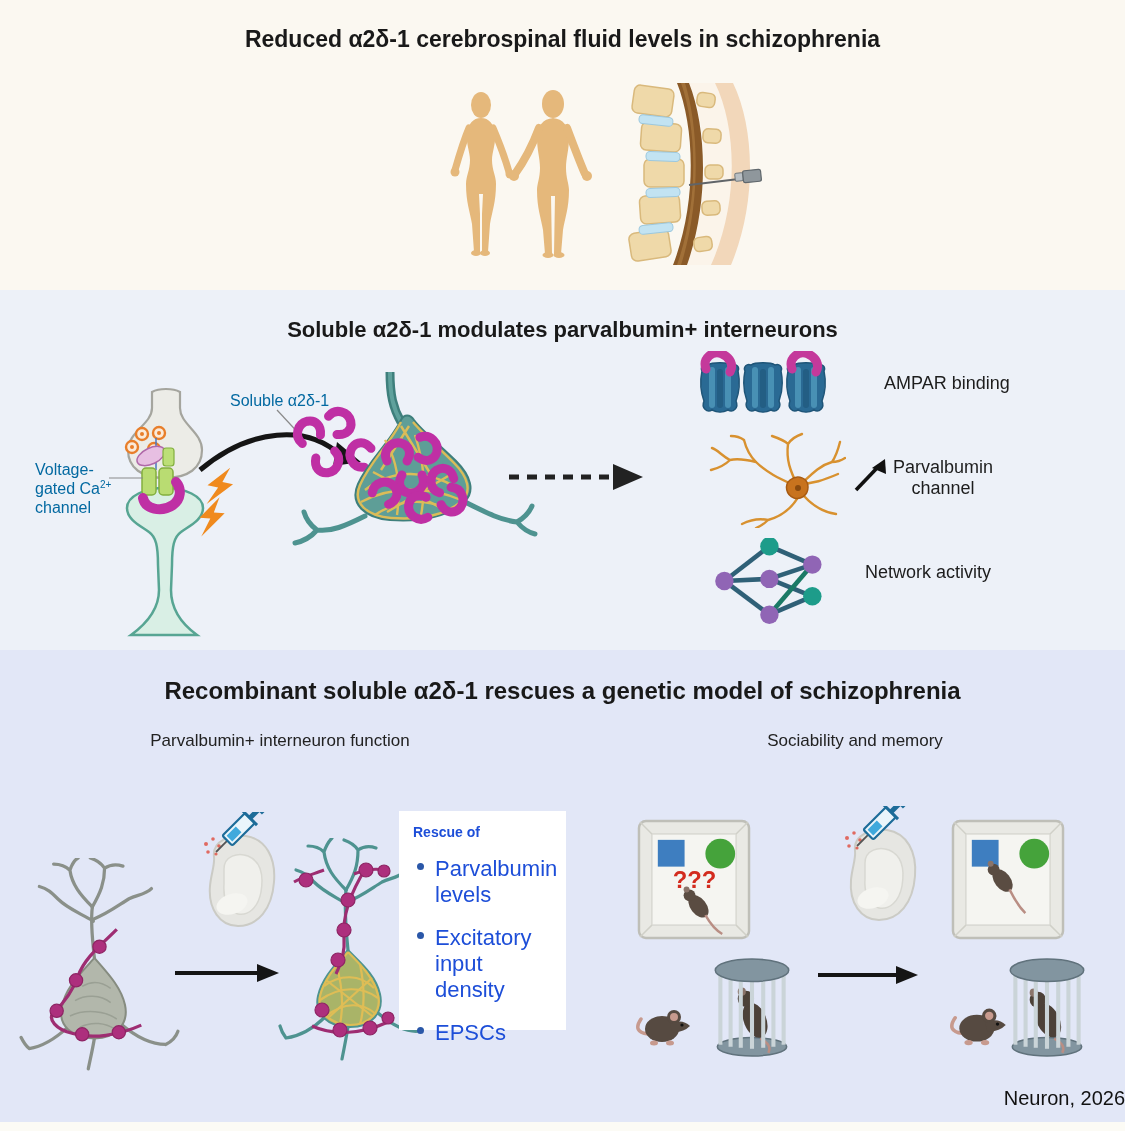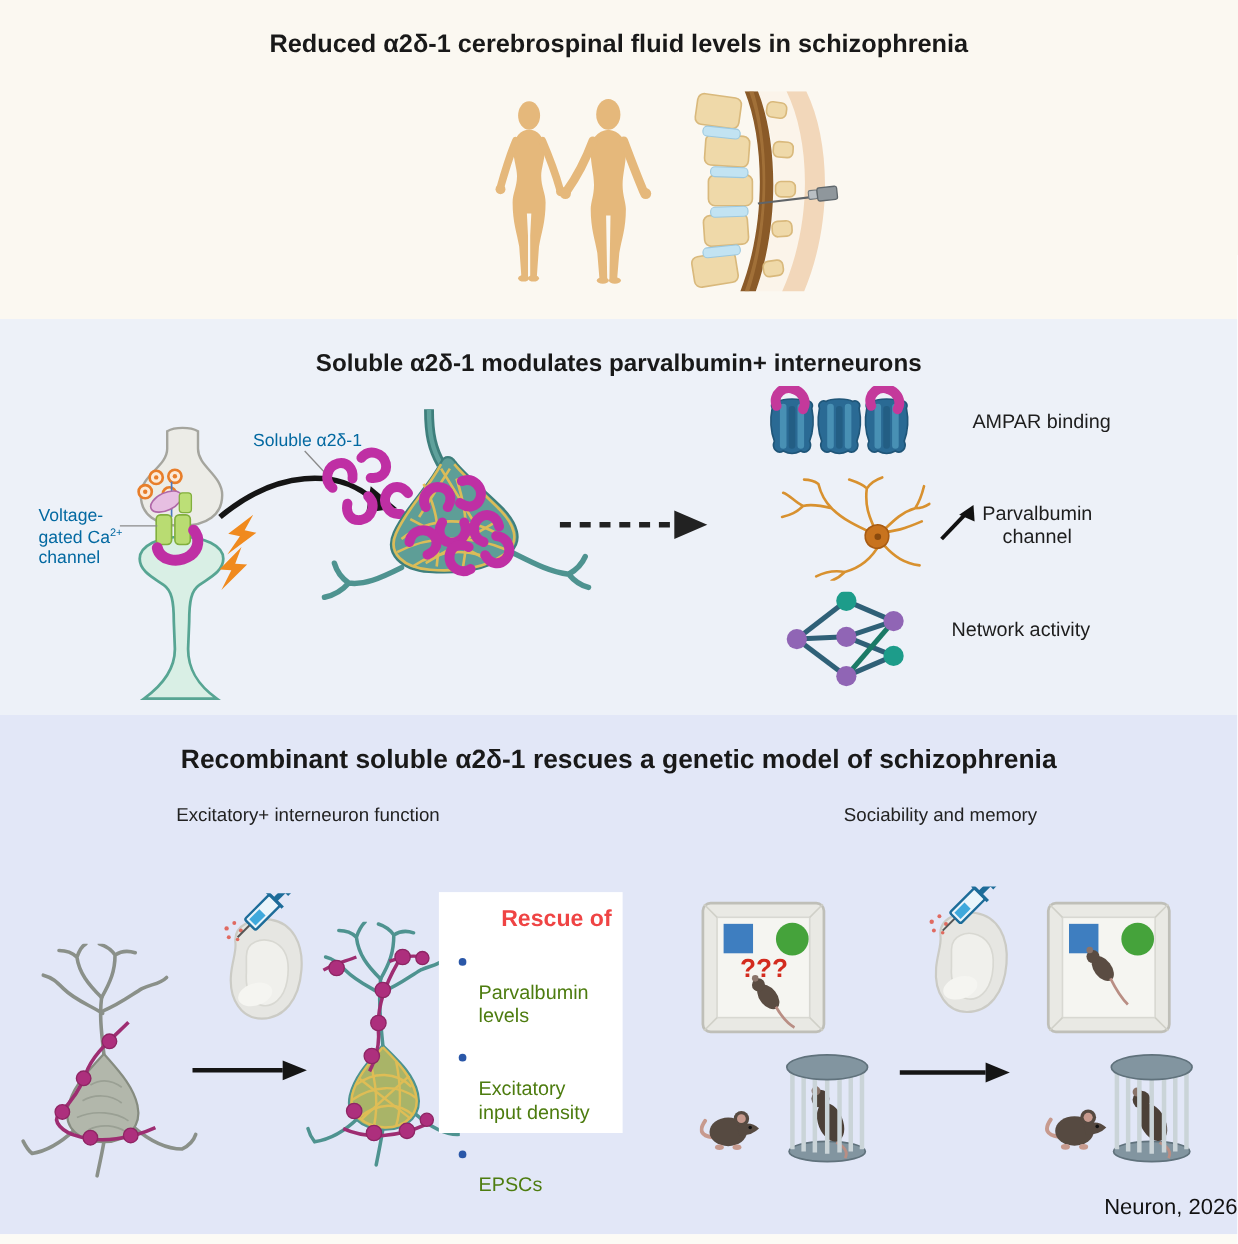--- a/index.html
+++ b/index.html
@@ -14,25 +14,25 @@
   .title{position:absolute;left:0;width:1125px;text-align:center;font-weight:700;color:#191919;margin-top:14px;}
   .t-top{top:12px;font-size:23px;}
   .t-mid{top:303px;font-size:22px;}
   .t-bot{top:663px;font-size:24px;}
   .subhead{position:absolute;font-size:17px;color:#222;text-align:center;}
   .small-label{position:absolute;font-size:16px;color:#0369a1;line-height:1.15;}
   .right-label{position:absolute;font-size:18px;color:#1d1d1d;}
   sup{font-size:10px;}
   .rescue-box{position:absolute;left:399px;top:811px;width:167px;height:219px;background:#ffffff;
               box-sizing:border-box;padding:13px 10px 10px 14px;}
-  .rescue-title{font-size:21px;font-weight:700;color:#ef4444;text-align:right;margin-bottom:16px;}
+  .rescue-title{font-size:14px;font-weight:700;color:#1d4ed8;text-align:left;margin-bottom:16px;}
   .rescue-list{list-style:none;margin:0;padding:0 0 0 4px;}
   .rescue-list li{display:flex;gap:11px;margin-bottom:17px;align-items:flex-start;}
   .bullet-dot{flex:0 0 auto;width:7px;height:7px;border-radius:50%;background:#2A57A8;margin-top:7px;}
-  .rescue-list span.btxt{display:block;width:112px;font-size:18px;color:#4d7c0f;line-height:1.18;margin-top:28px;}
+  .rescue-list span.btxt{display:block;width:112px;font-size:22px;color:#1d4ed8;line-height:1.18;}
   .citation{position:absolute;right:0;top:1087px;font-size:20px;color:#111;}
 </style>
 </head>
 <body>
 
 <div class="page">
 
   <div class="sec sec-top"></div>
   <div class="sec sec-mid"></div>
   <div class="sec sec-bot"></div>
@@ -248,21 +248,21 @@
       <circle cx="100" cy="26" r="9" fill="#9065B5"></circle>
       <circle cx="14" cy="42" r="9" fill="#9065B5"></circle>
       <circle cx="58" cy="40" r="9" fill="#9065B5"></circle>
       <circle cx="100" cy="57" r="9" fill="#1D9C8A"></circle>
       <circle cx="58" cy="75" r="9" fill="#9065B5"></circle>
     </g>
   </svg>
   <div class="right-label" style="left:865px;top:562px;">Network activity</div>
 
   <div class="title t-bot">Recombinant soluble α2δ-1 rescues a genetic model of schizophrenia</div>
-  <div class="subhead" style="left:115px;top:731px;width:330px;">Excitatory+ interneuron function</div>
+  <div class="subhead" style="left:115px;top:731px;width:330px;">Parvalbumin+ interneuron function</div>
   <div class="subhead" style="left:740px;top:731px;width:230px;">Sociability and memory</div>
 
   <svg class="abs" style="left:18px;top:858px;" width="165" height="214" viewBox="0 0 160 210">
     <g stroke="#8A9089" stroke-width="3.2" fill="none" stroke-linecap="round">
       <path d="M74,98 C72,80 70,64 72,48"></path>
       <path d="M72,48 C60,36 52,26 50,12 M50,12 C46,8 40,6 34,6 M50,12 C52,6 54,2 58,0"></path>
       <path d="M72,48 C80,34 84,24 84,10 M84,10 C80,4 76,2 70,0 M84,10 C90,6 96,6 102,8"></path>
       <path d="M73,62 C60,54 48,50 38,40 M38,40 C32,34 28,30 20,28"></path>
       <path d="M73,60 C88,54 98,46 108,40 M108,40 C116,36 124,36 130,30"></path>
       <path d="M48,166 C36,177 24,185 10,187 M10,187 C6,184 4,180 2,176 M100,163 C114,175 128,183 144,183 M144,183 C150,180 154,176 156,170 M74,177 C72,189 70,197 68,207"></path>

